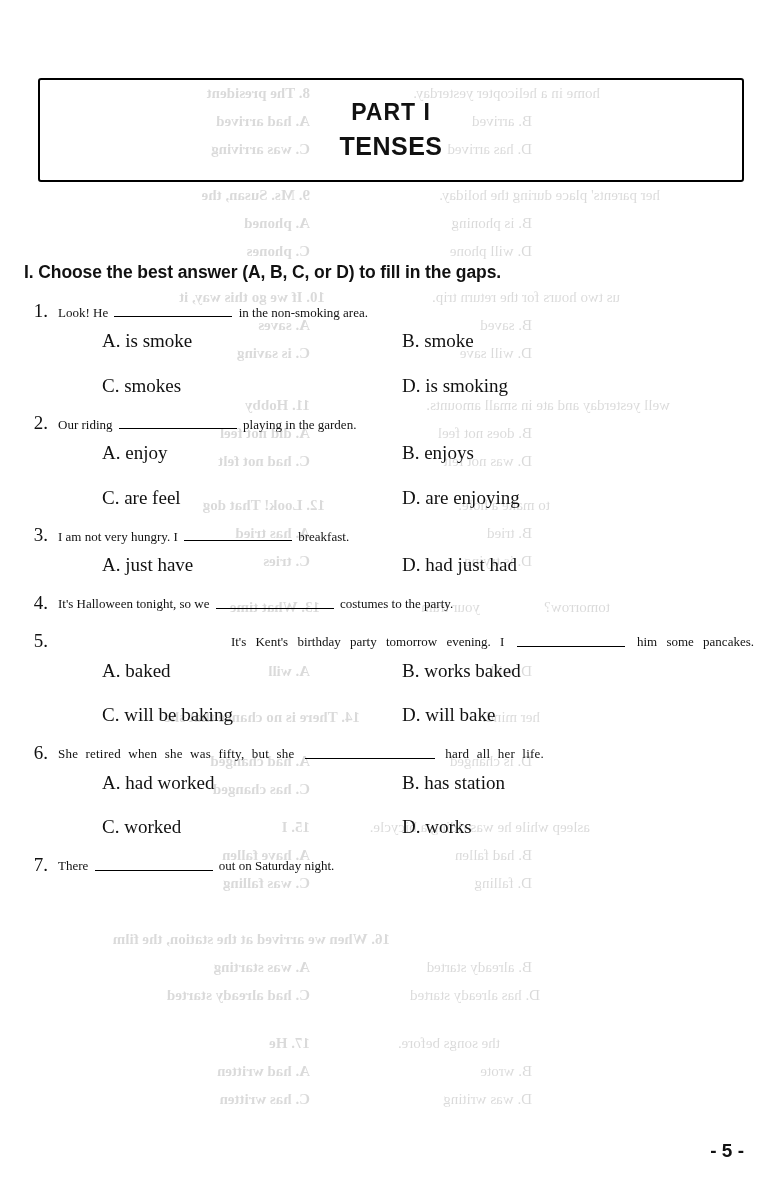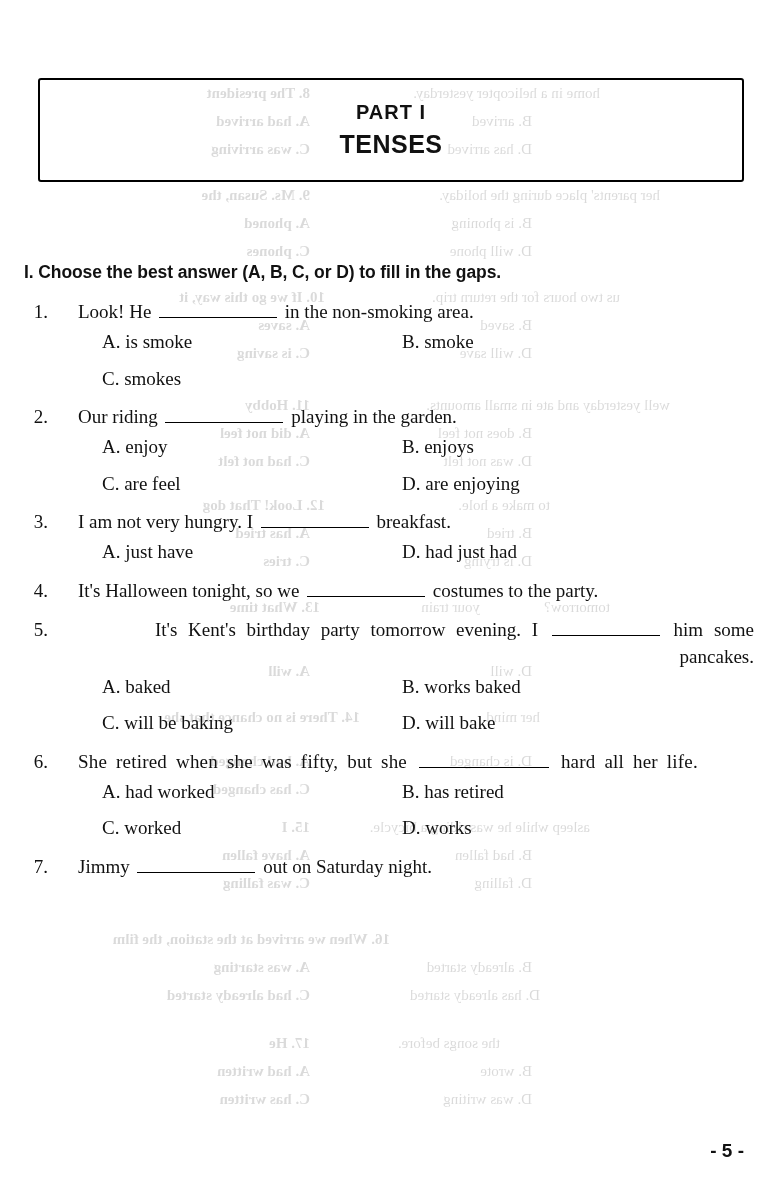--- a/index.html
+++ b/index.html
@@ -55,21 +55,21 @@
     box-sizing: border-box;
     background: transparent;
     display: flex;
     flex-direction: column;
     align-items: center;
     justify-content: center;
   }
   .title-box .part {
     font-family: "Liberation Sans", sans-serif;
     font-weight: bold;
-    font-size: 20px;
+    font-size: 23px;
     letter-spacing: 1px;
     margin-bottom: 6px;
   }
   .title-box .tenses {
     font-family: "Liberation Sans", sans-serif;
     font-weight: bold;
     font-size: 25px;
     letter-spacing: 0.5px;
   }
 
@@ -103,41 +103,40 @@
   .q-num {
     width: 34px;
     min-width: 34px;
     text-align: right;
     padding-right: 10px;
     box-sizing: border-box;
     font-size: 19px;
   }
   .q-text {
     flex: 1;
-    font-size: 19px;
+    font-size: 13px;
     line-height: 1.45;
-    margin-left: 20px;
   }
   .blank {
     display: inline-block;
     border-bottom: 1.4px solid #000;
     min-width: 118px;
     height: 0.95em;
     vertical-align: baseline;
     margin: 0 3px;
   }
   .blank.wide { min-width: 130px; }
   .blank.narrow { min-width: 108px; }
 
   .options {
     display: grid;
     grid-template-columns: 1fr 1fr;
     margin-left: 78px;
     margin-top: 2px;
-    row-gap: 9px;
+    row-gap: 17px;
     max-width: 600px;
   }
   .opt {
     font-size: 19px;
     line-height: 1.45;
     white-space: nowrap;
   }
 
   
   .spread {
@@ -239,20 +238,21 @@
         <div class="q-text">
           <span>Look! He</span>
           <span class="blank"></span>
           <span>in the non-smoking area.</span>
         </div>
       </div>
       <div class="options">
         <div class="opt">A. is smoke</div>
         <div class="opt">B. smoke</div>
         <div class="opt">C. smokes</div>
+        <div class="opt">D. is smoking</div>
       </div>
     </div>
 
     <div class="q">
       <div class="q-stem">
         <div class="q-num">2.</div>
         <div class="q-text">
           <span>Our riding</span>
           <span class="blank"></span>
           <span>playing in the garden.</span>
@@ -313,31 +313,31 @@
       <div class="q-stem">
         <div class="q-num">6.</div>
         <div class="q-text spread">
           <span>She retired when she was fifty, but she</span>
           <span class="blank wide"></span>
           <span>hard all her life.</span>
         </div>
       </div>
       <div class="options">
         <div class="opt">A. had worked</div>
-        <div class="opt">B. has retired</div>
+        <div class="opt">B. has station</div>
         <div class="opt">C. worked</div>
         <div class="opt">D. works</div>
       </div>
     </div>
 
     <div class="q">
       <div class="q-stem">
         <div class="q-num">7.</div>
         <div class="q-text">
-          <span>Jimmy</span>
+          <span>There</span>
           <span class="blank"></span>
           <span>out on Saturday night.</span>
         </div>
       </div>
     </div>
 
   </div>
 
   <div class="page-num">- 5 -</div>
 </div>

